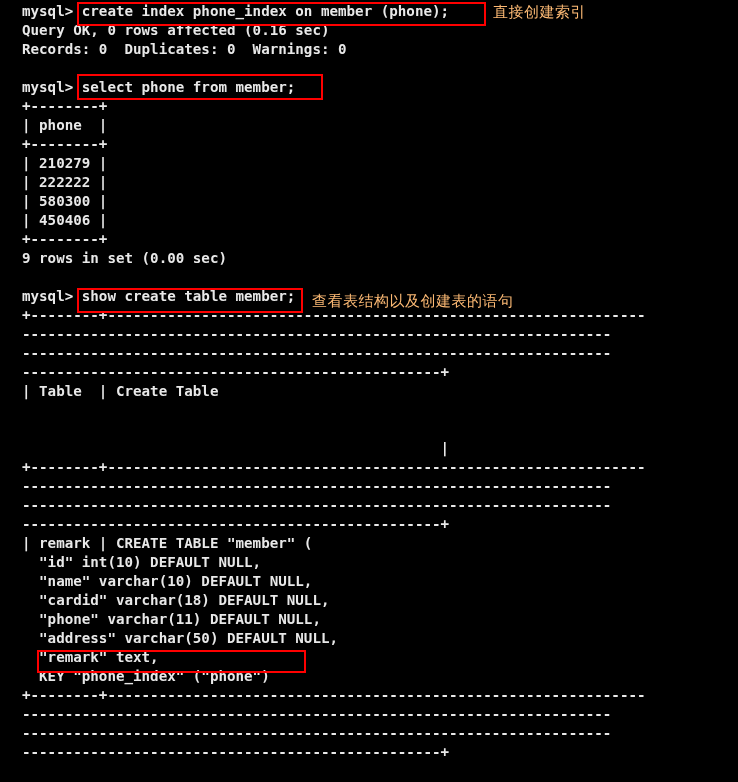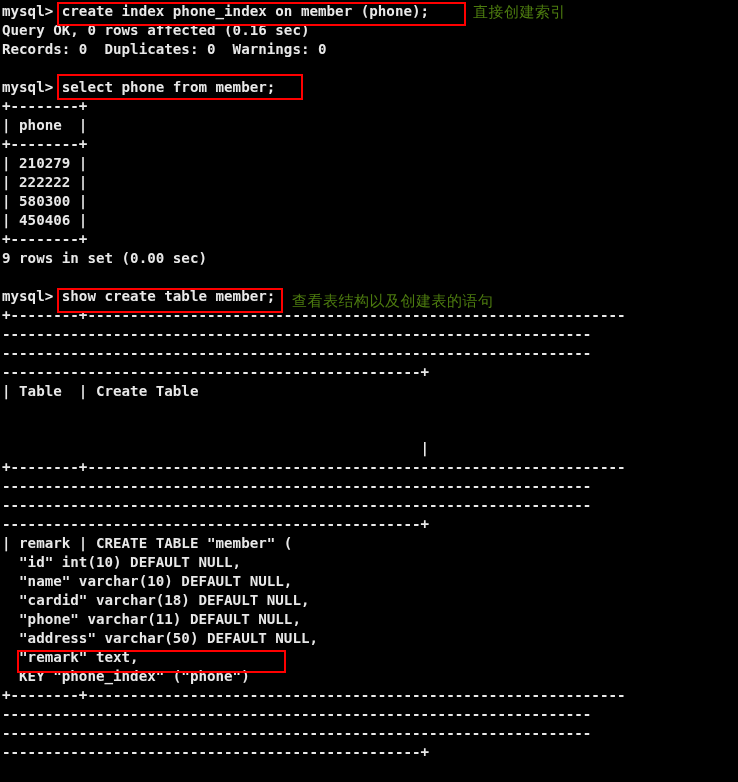--- a/index.html
+++ b/index.html
@@ -13,20 +13,21 @@
     width: 630px;
     height: 782px;
     background: #000000;
     overflow: hidden;
     font-family: "DejaVu Sans Mono", "Liberation Mono", monospace;
     font-size: 14.2px;
     line-height: 19px;
     color: #e8e8e8;
     font-weight: bold;
     letter-spacing: 0px;
+    margin-left: 20px;
   }
   .screen {
     position: absolute;
     left: 0;
     top: 0;
     width: 738px;
     padding: 2px 0 0 0;
     box-sizing: border-box;
   }
   .line {
@@ -41,21 +42,21 @@
   .redbox {
     position: absolute;
     border: 2.5px solid #ff0000;
     box-sizing: border-box;
     pointer-events: auto;
     background: transparent;
   }
   
   .annot {
     position: absolute;
-    color: #4d7c0f;
+    color: #fdba74;
     font-family: "DejaVu Sans", "Liberation Sans", sans-serif;
     font-size: 15px;
     font-weight: normal;
     line-height: 19px;
     white-space: pre;
     letter-spacing: 0.5px;
   }
 </style>
 </head>
 <body>

